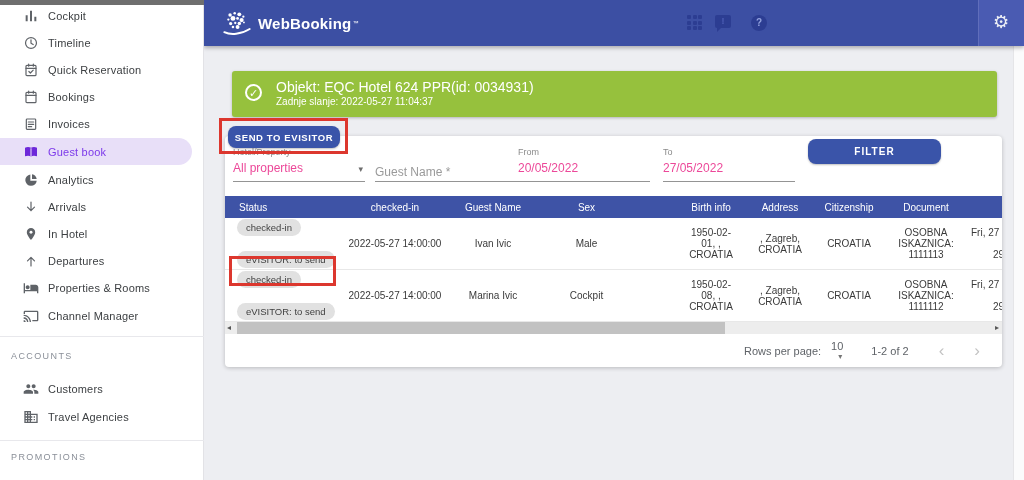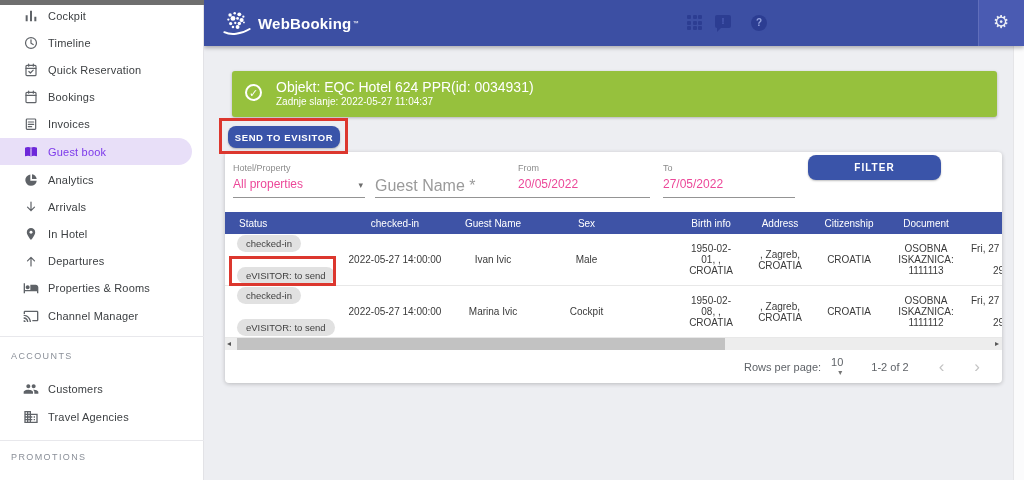--- a/index.html
+++ b/index.html
@@ -47,32 +47,32 @@
   .banner-l2 { position:absolute; left:44px; top:25px; color:#fff; font-size:10px; }
 
   .btn { background:#3a54a9; color:#fff; border:none; border-radius:8px; font-weight:bold; cursor:pointer; font-family:inherit; box-shadow:0 1px 2px rgba(0,0,0,.25); }
   .send-btn { position:absolute; left:228px; top:126px; width:112px; height:22px; font-size:9.5px; letter-spacing:.6px; z-index:2; }
   .filter-btn { position:absolute; left:583px; top:3px; width:133px; height:25px; font-size:10px; letter-spacing:1px; }
 
   .anno { position:absolute; border:3px solid #dc372e; z-index:6; pointer-events:none; }
   .anno-send { left:219px; top:118px; width:129px; height:36px; }
   .anno-chip { left:229px; top:256px; width:107px; height:30px; }
 
-  .card { position:absolute; left:225px; top:152px; width:777px; height:231px; background:#fff; border-radius:4px; box-shadow:0 1px 4px rgba(0,0,0,.22); overflow:hidden; z-index:1; }
+  .card { position:absolute; left:225px; top:136px; width:777px; height:231px; background:#fff; border-radius:4px; box-shadow:0 1px 4px rgba(0,0,0,.22); overflow:hidden; z-index:1; }
 
   
   .field { position:absolute; top:8px; height:38px; border-bottom:1px solid #949494; }
   .f-label { position:absolute; left:0; top:3px; font-size:9px; color:#8b8b8b; }
   .f-value { position:absolute; left:0; top:17px; font-size:12px; color:#ec4899; }
   .f-hp { left:8px; width:132px; }
   .f-guest { left:150px; width:170px; }
   .f-from { left:293px; width:132px; }
   .f-to { left:438px; width:132px; }
   .f-caret { position:absolute; right:2px; top:20px; font-size:9px; color:#6d6d6d; }
-  .guest-input { position:absolute; left:0; bottom:2px; width:166px; border:none; outline:none; font-size:16px; font-family:inherit; color:#2f2f2f; background:transparent; }
+  .guest-input { position:absolute; left:0; bottom:2px; width:166px; border:none; outline:none; font-size:12px; font-family:inherit; color:#2f2f2f; background:transparent; }
   .guest-input::placeholder { color:#9a9a9a; opacity:1; }
 
   
   .thead, .tr { display:flex; width:824px; }
   .thead { position:absolute; left:0; top:60px; height:22px; background:#3e53a6; align-items:center; }
   .th { color:#fff; font-size:10px; text-align:center; }
   .tr { position:absolute; left:0; height:52px; border-bottom:1px solid #e8e8e8; align-items:center; }
   .tr1 { top:82px; } .tr2 { top:134px; }
   .td { font-size:10px; color:#3a3a3a; text-align:center; white-space:pre-line; }
   .c-status { flex:0 0 112px; text-align:left; }

